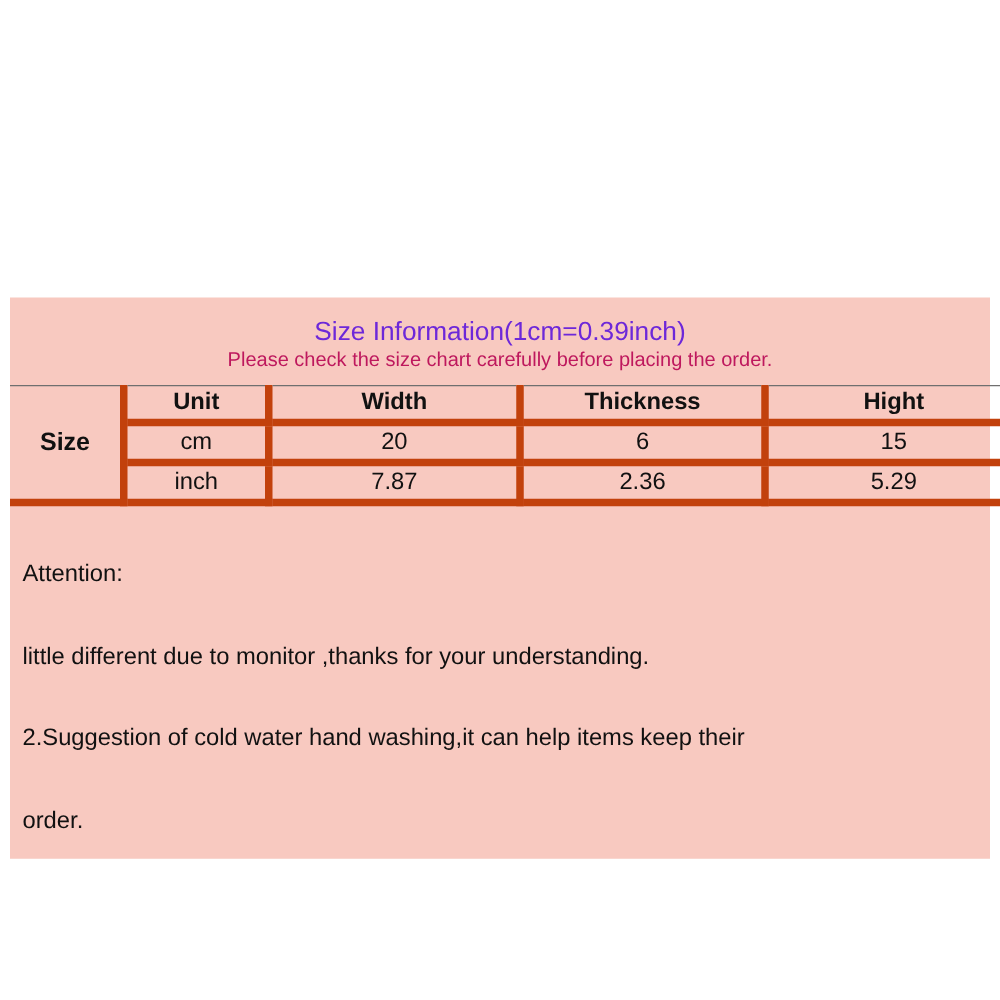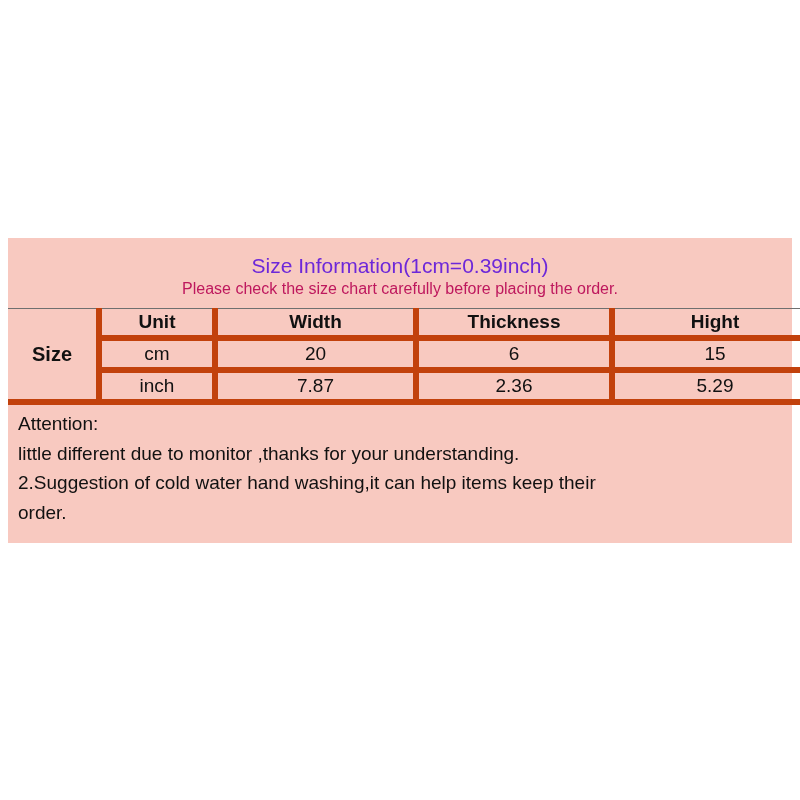--- a/index.html
+++ b/index.html
@@ -75,20 +75,21 @@
     border-top: 1px solid #6f6f6f;
   }
   .attention {
     padding: 4px 10px 16px 10px;
     font-size: 19px;
     color: #111111;
     line-height: 1.45;
   }
   .attention div {
     padding: 1px 0;
+    margin-top: 36px;
   }
 </style>
 </head>
 <body>
 
 <div id="page">
 
   <div id="size-card">
 
     <div class="card-title">Size Information(1cm=0.39inch)</div>

